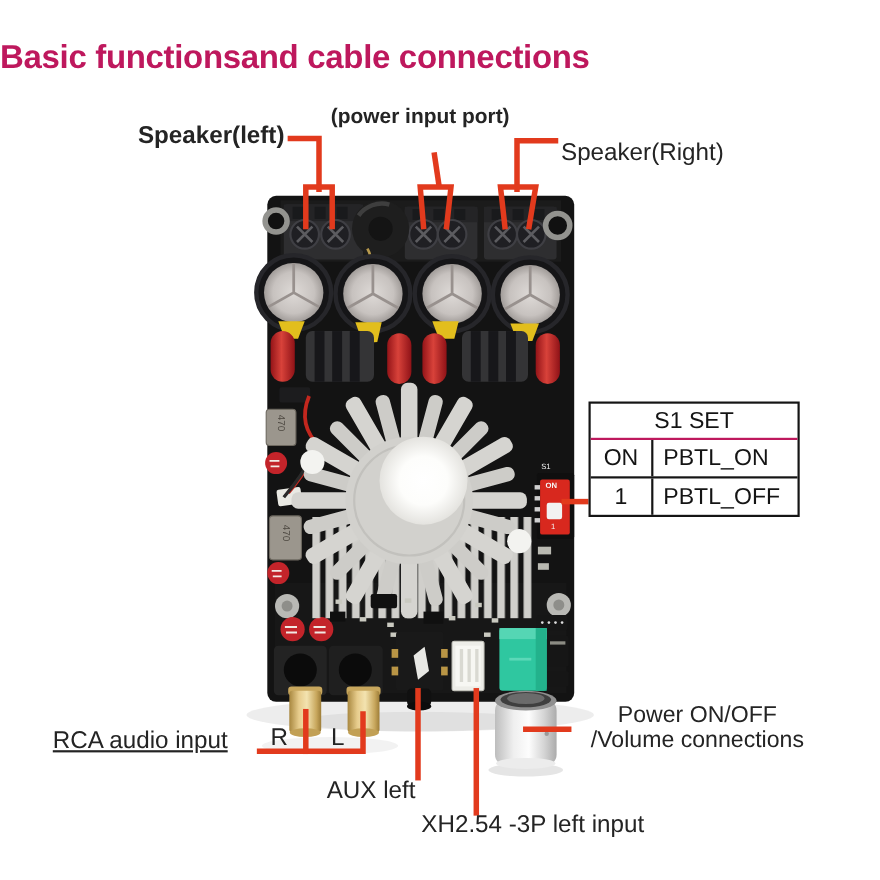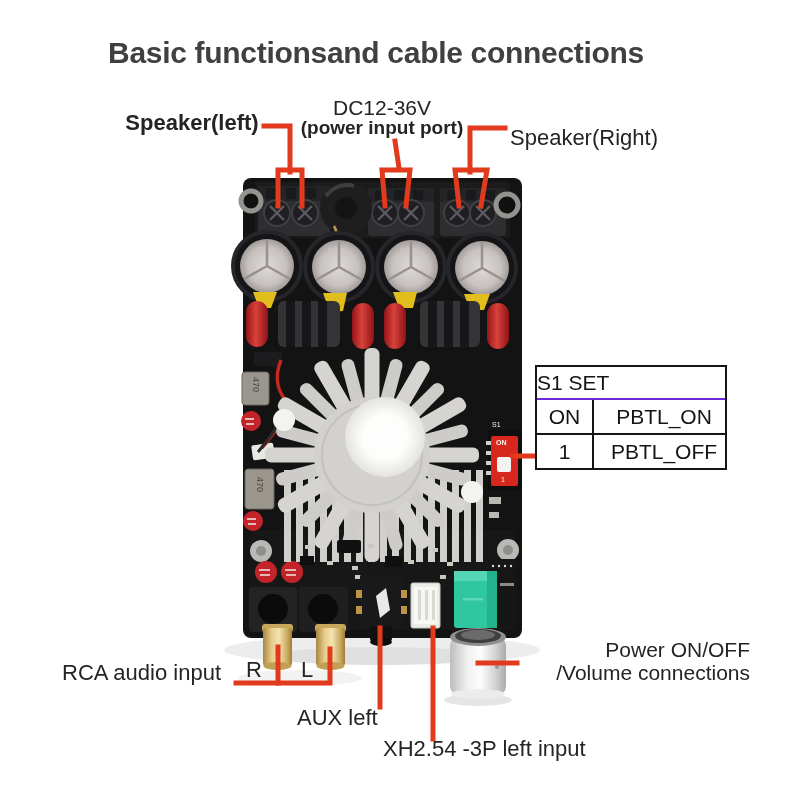--- a/index.html
+++ b/index.html
@@ -1,41 +1,41 @@
 <!DOCTYPE html>
 <html><head>
 <meta charset="utf-8">
 <style>
   html,body{margin:0;padding:0;background:#ffffff;}
   #stage{position:relative;width:800px;height:800px;background:#ffffff;overflow:hidden;
          font-family:"Liberation Sans", sans-serif;}
   svg{position:absolute;left:0;top:0;}
   .lbl{position:absolute;font-size:22px;color:#242424;white-space:nowrap;}
-  #ttl{position:absolute;left:0;top:36px;width:644px;text-align:right;
-       font-size:30px;font-weight:bold;color:#404040;letter-spacing:-0.3px;}
+  #ttl{position:absolute;left:0;top:36px;width:644px;text-align:left;
+       font-size:30px;font-weight:bold;color:#be185d;letter-spacing:-0.3px;}
   #lbl-speaker-left{left:112px;top:110px;width:160px;text-align:center;font-weight:bold;}
   #lbl-dc{left:292px;top:97px;width:180px;text-align:center;line-height:1.02;}
   #lbl-dc .l1{font-size:21px;display:block;}
   #lbl-dc .l2{font-size:19px;display:block;font-weight:bold;}
   #lbl-speaker-right{left:510px;top:125px;}
-  #lbl-rca{left:62px;top:660px;}
+  #lbl-rca{left:48px;top:660px;text-decoration:underline;}
   #lbl-r{left:246px;top:657px;}
   #lbl-l{left:301px;top:657px;}
   #lbl-aux{left:297px;top:705px;}
   #lbl-xh{left:383px;top:736px;}
   #lbl-power{left:518px;top:638px;width:232px;text-align:center;font-size:21px;line-height:1.1;}
-  #lbl-power span{display:block;text-align:right;}
+  #lbl-power span{display:block;}
   
   .s1table{position:absolute;left:535px;top:365px;background:#fff;border:2px solid #151515;
            font-size:21px;color:#141414;}
-  .s1head{height:31px;line-height:31px;border-bottom:2px solid #6d28d9;}
+  .s1head{height:31px;line-height:31px;text-align:center;border-bottom:2px solid #be185d;}
   .s1row{display:flex;height:33px;line-height:33px;}
   .s1row + .s1row{border-top:2px solid #151515;}
   .s1c1{width:55px;text-align:center;border-right:2px solid #151515;}
-  .s1c2{width:122px;padding-left:9px;text-align:center;}
+  .s1c2{width:122px;padding-left:9px;}
   
   .mk{position:absolute;color:#f4f4f4;font-size:7px;line-height:7px;}
   .mk470{position:absolute;color:#4b463f;font-size:9px;line-height:9px;
          transform:rotate(90deg);transform-origin:top left;}
   
   .finL{fill:#d5d4d0;} .finS{fill:#cdccc8;}
 </style>
 </head>
 <body>
 
@@ -340,21 +340,20 @@
     <path d="M433,628 V739"></path>
     <path d="M478,663 H517"></path>
   </g>
 </svg>
 
 <div id="ttl">Basic functionsand cable connections</div>
 
 <div class="lbl" id="lbl-speaker-left">Speaker(left)</div>
 
 <div class="lbl" id="lbl-dc">
-  <span class="l1">DC12-36V</span>
   <span class="l2">(power input port)</span>
 </div>
 
 <div class="lbl" id="lbl-speaker-right">Speaker(Right)</div>
 
 <div class="lbl" id="lbl-rca">RCA audio input</div>
 <div class="lbl" id="lbl-r">R</div>
 <div class="lbl" id="lbl-l">L</div>
 
 <div class="lbl" id="lbl-aux">AUX left</div>

